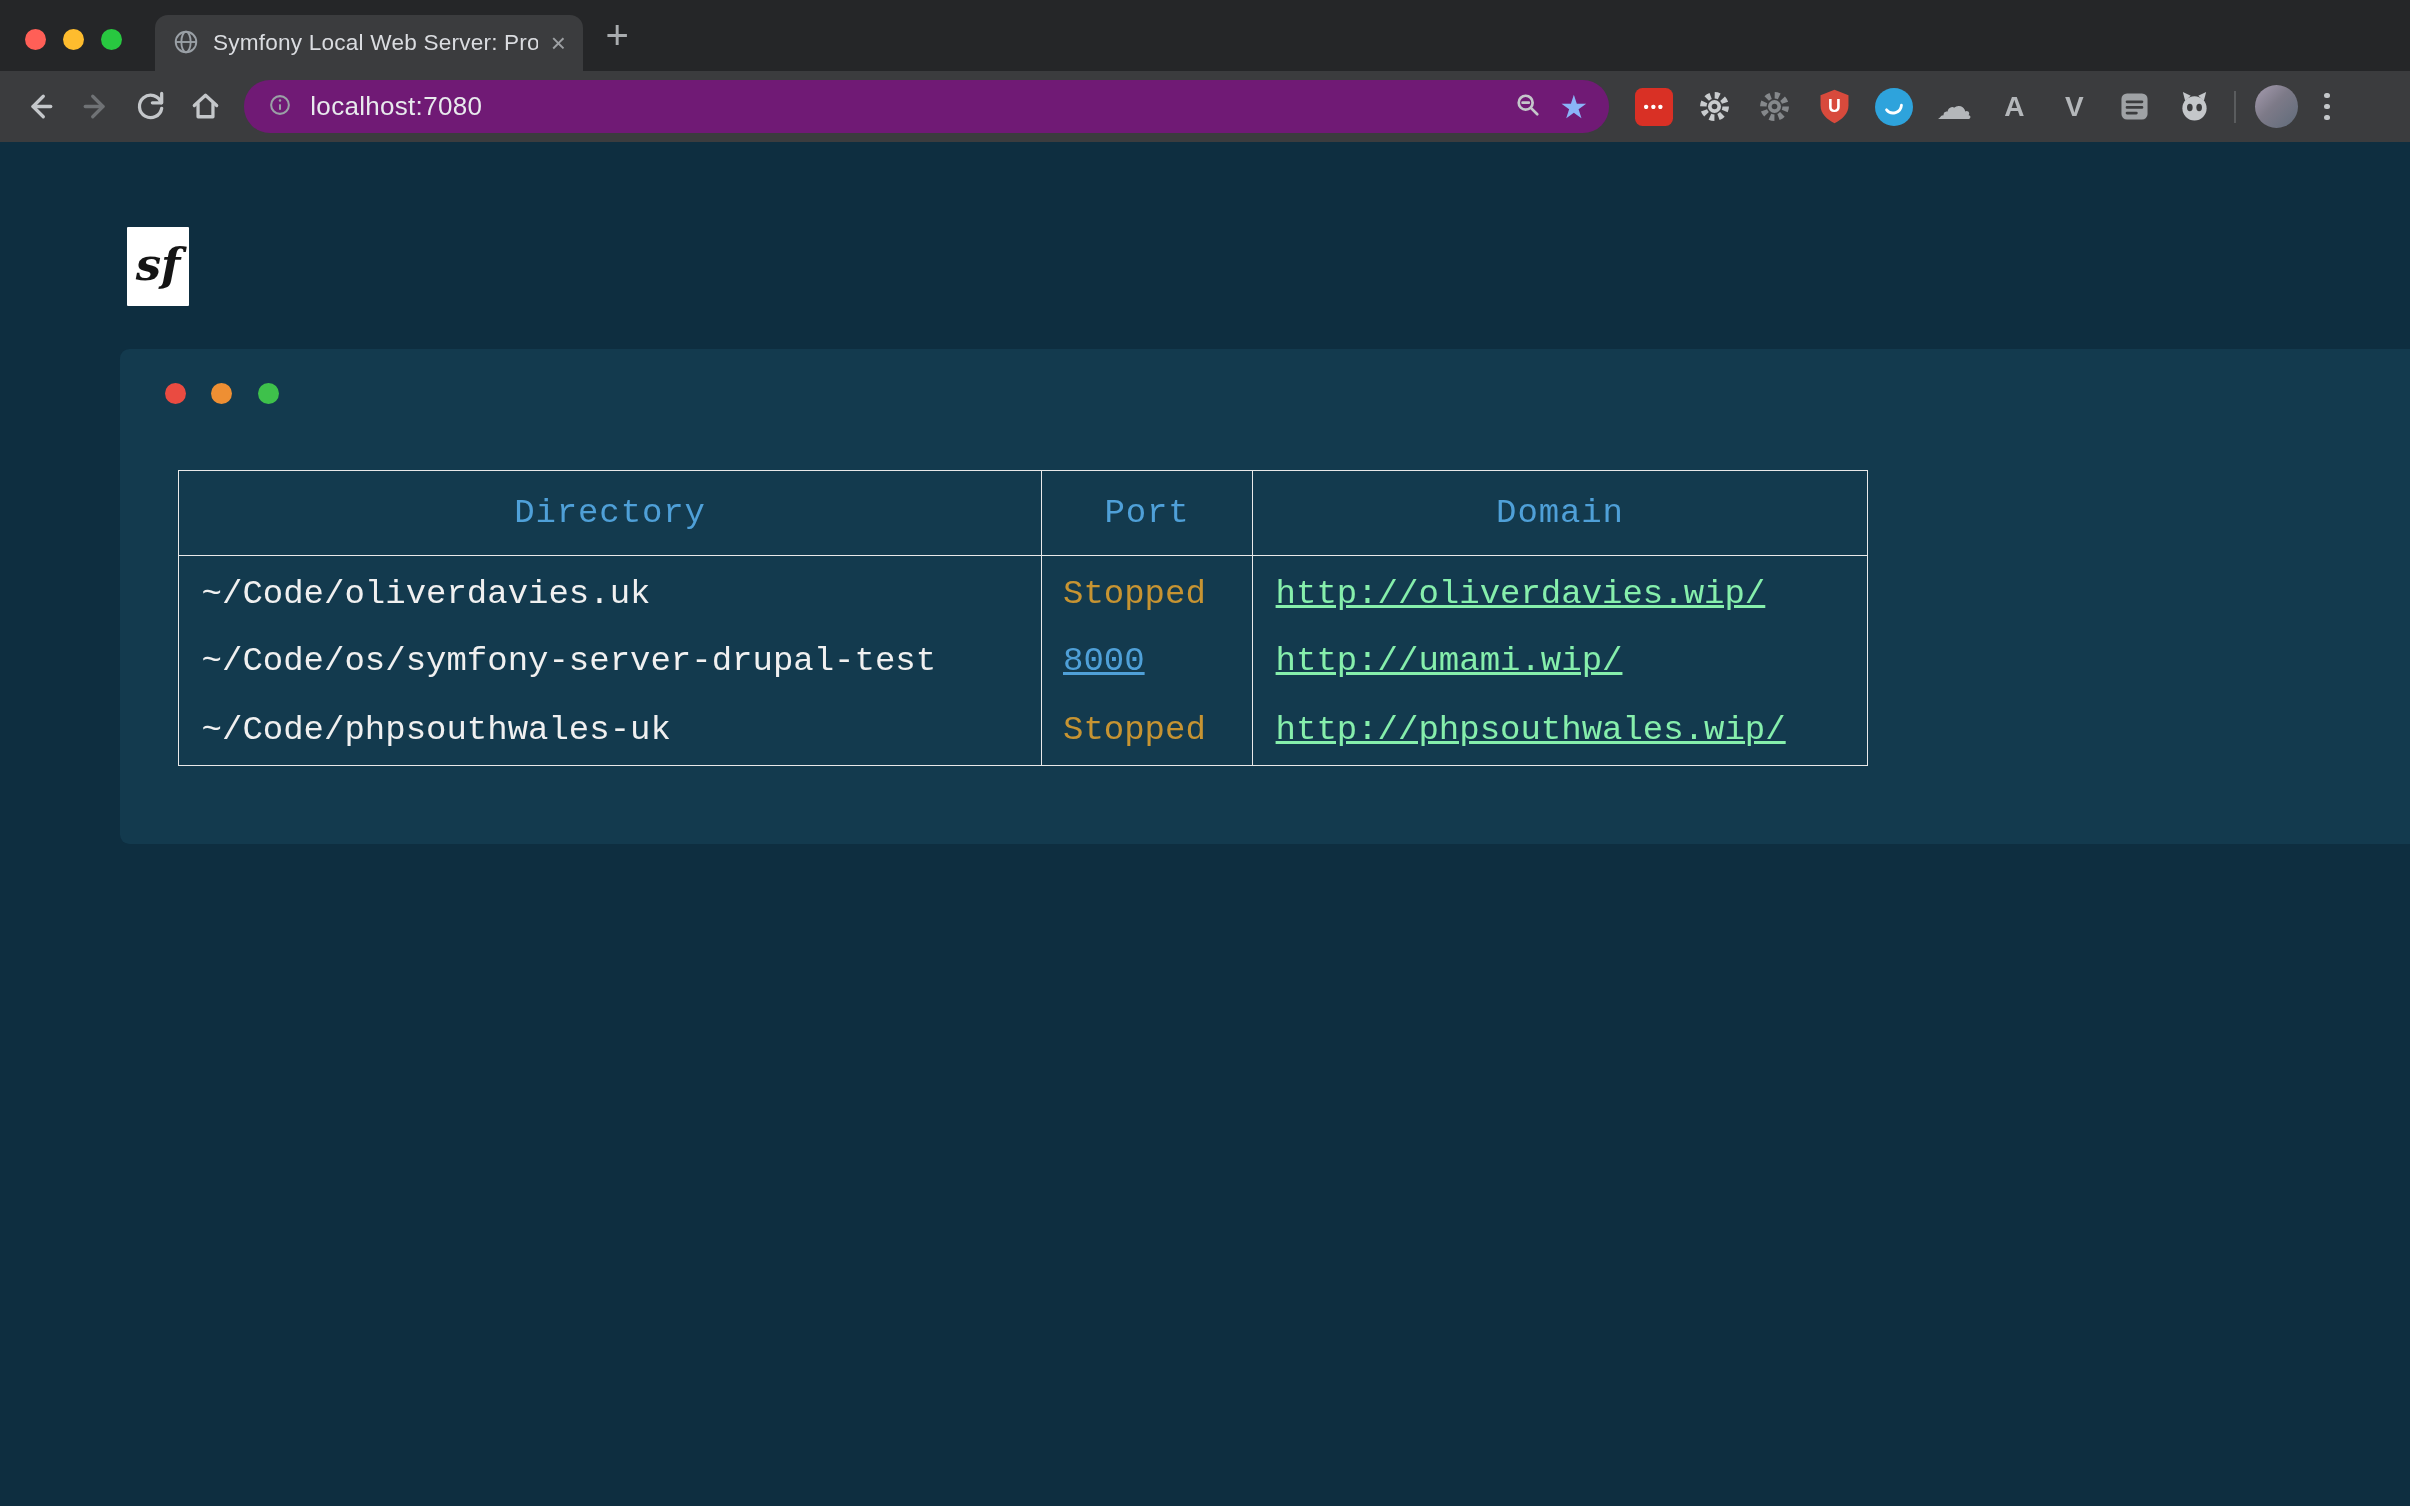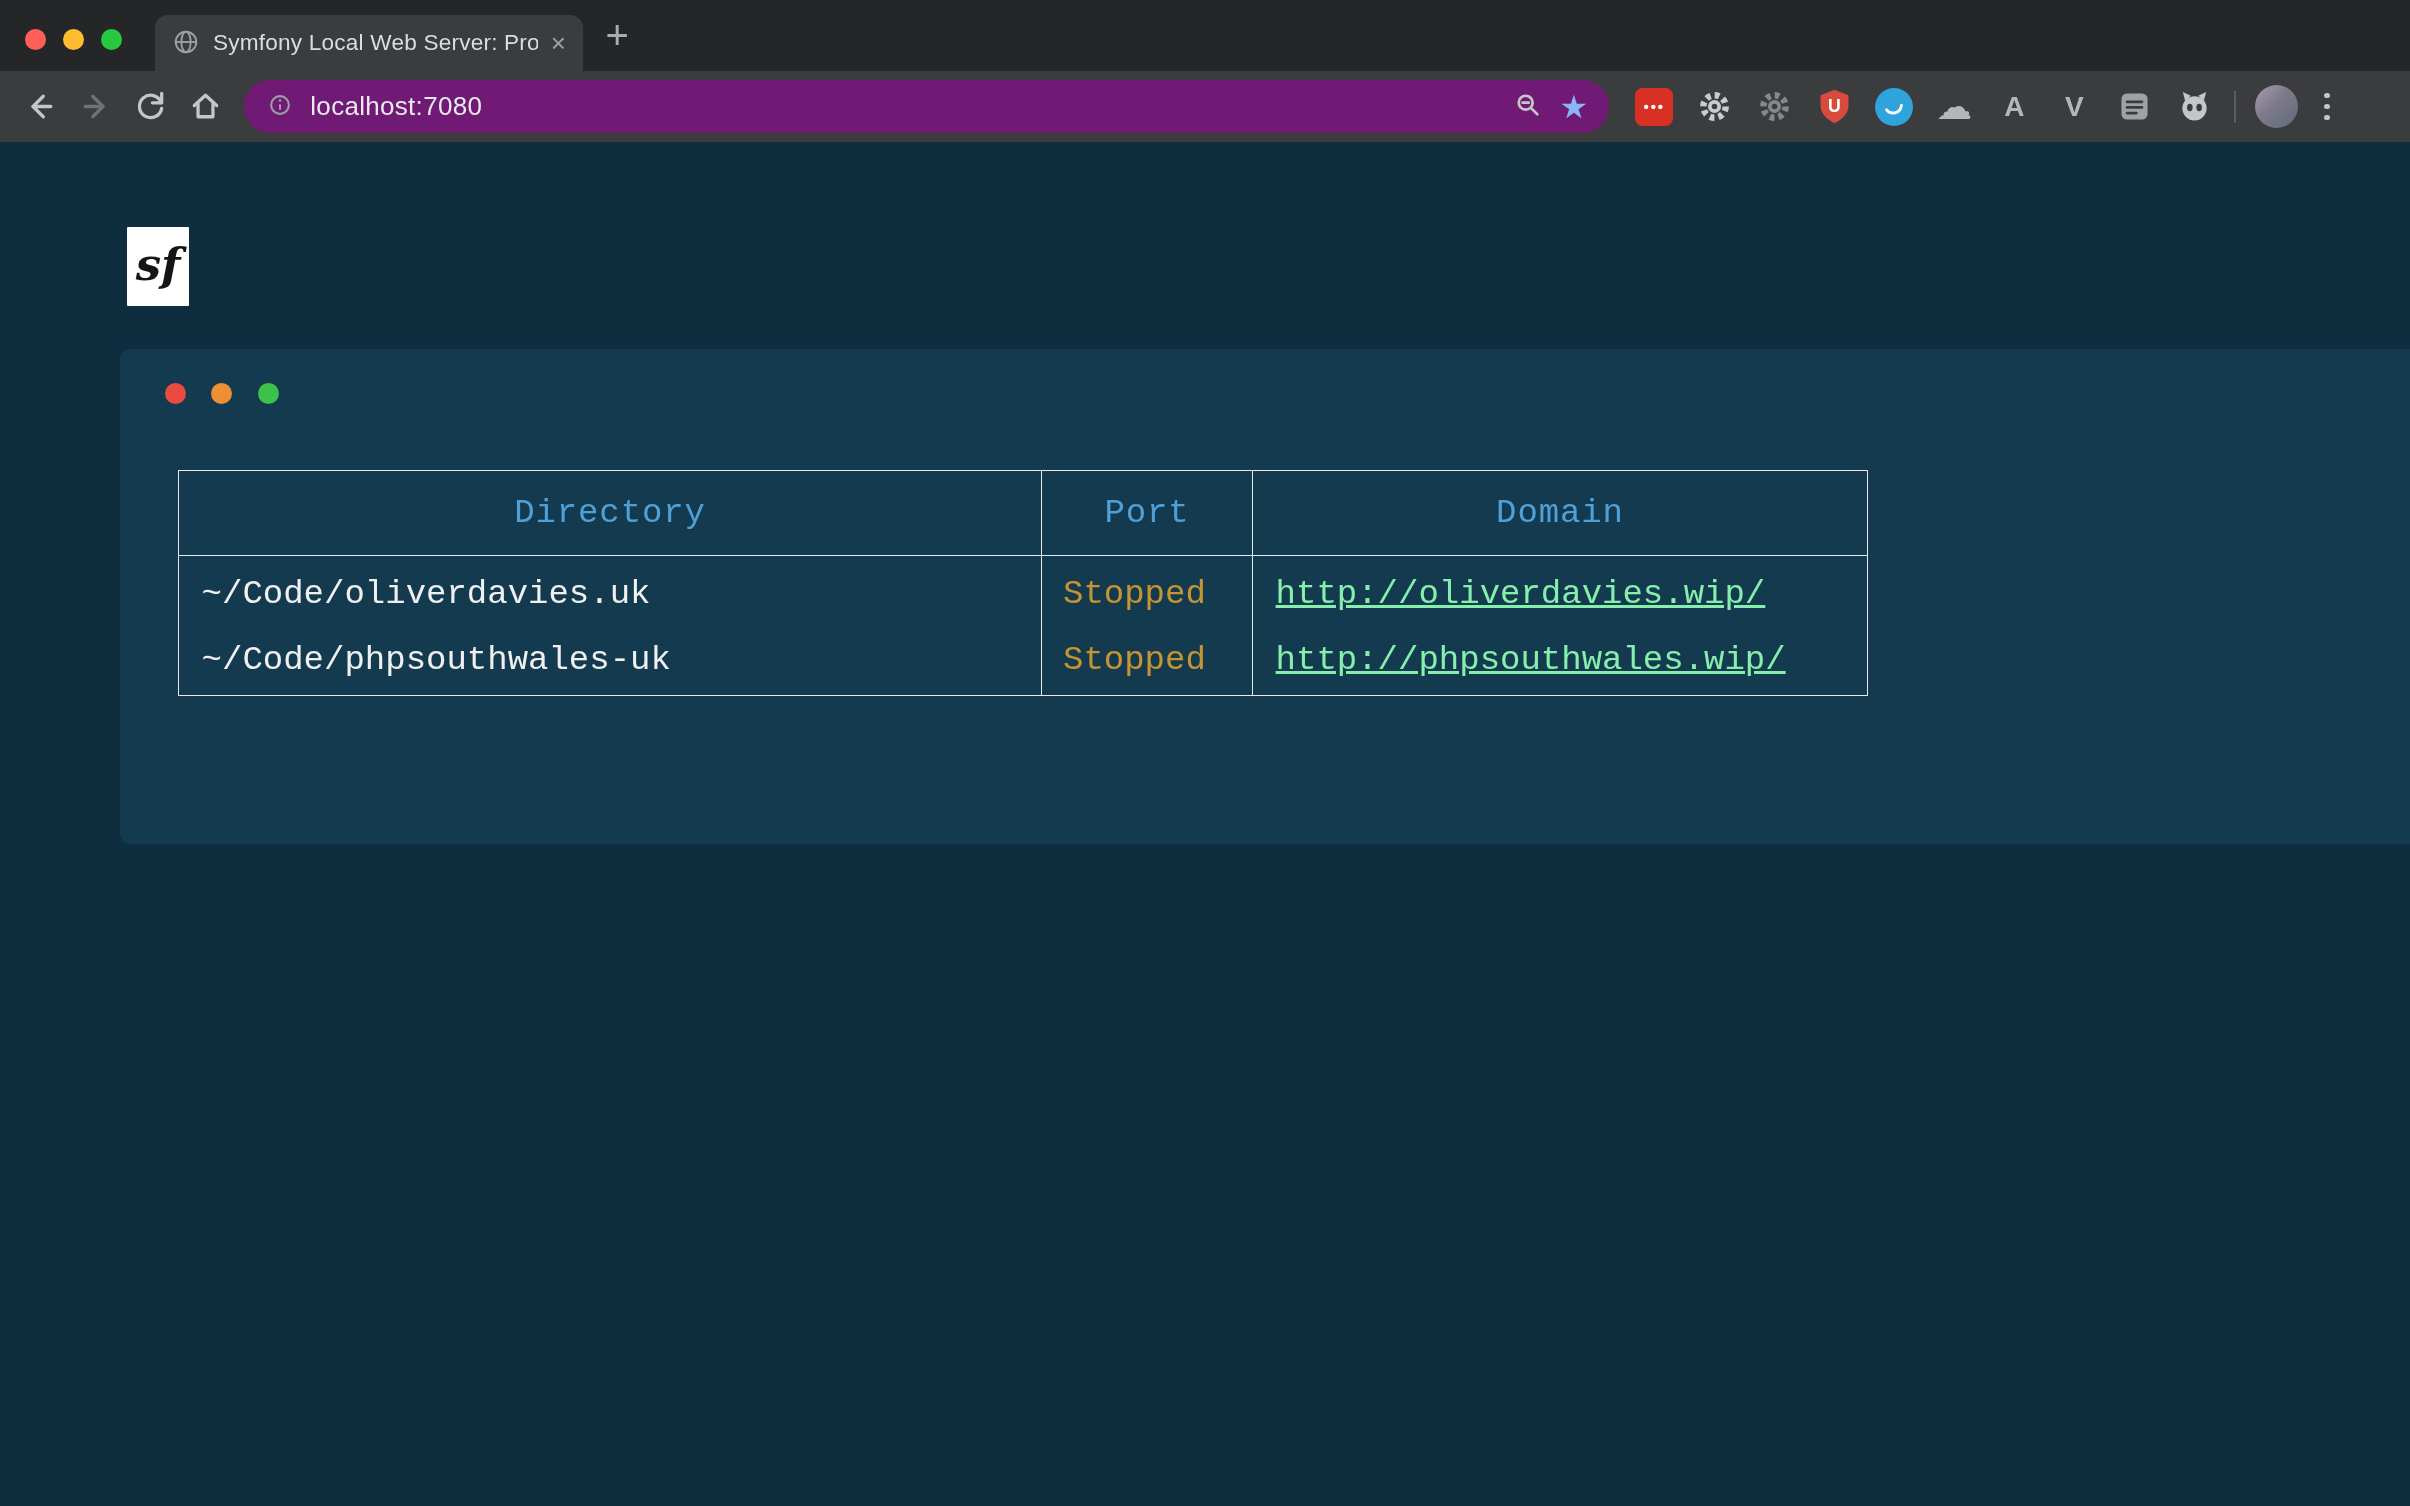--- a/index.html
+++ b/index.html
@@ -277,20 +277,25 @@
             <th>Domain</th>
           </tr>
         </thead>
         <tbody>
           <tr>
             <td class="cell-dir">~/Code/oliverdavies.uk</td>
             <td class="cell-port"><span class="port-stopped">Stopped</span></td>
             <td class="cell-domain"><a class="domain-link">http://oliverdavies.wip/</a></td>
           </tr>
           <tr>
+            <td class="cell-dir">~/Code/os/symfony-server-drupal-test</td>
+            <td class="cell-port"><a class="port-link">8000</a></td>
+            <td class="cell-domain"><a class="domain-link">http://umami.wip/</a></td>
+          </tr>
+          <tr>
             <td class="cell-dir">~/Code/phpsouthwales-uk</td>
             <td class="cell-port"><span class="port-stopped">Stopped</span></td>
             <td class="cell-domain"><a class="domain-link">http://phpsouthwales.wip/</a></td>
           </tr>
         </tbody>
       </table>
     </div>
   </div>
 </div>
 

